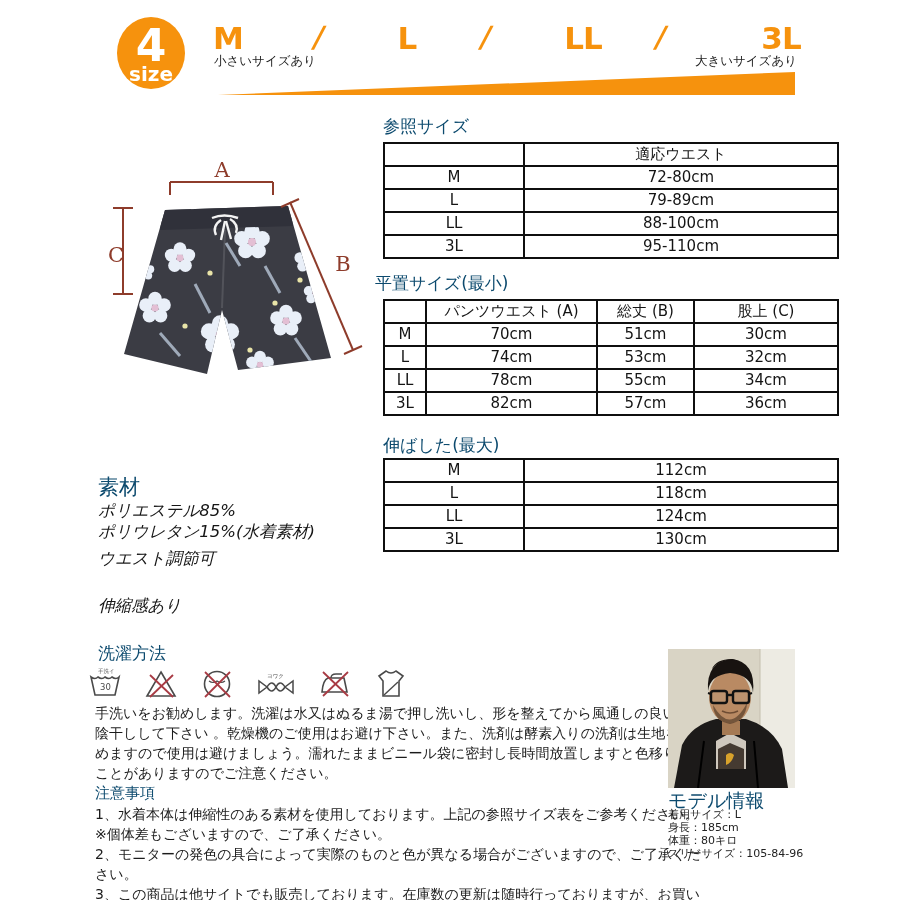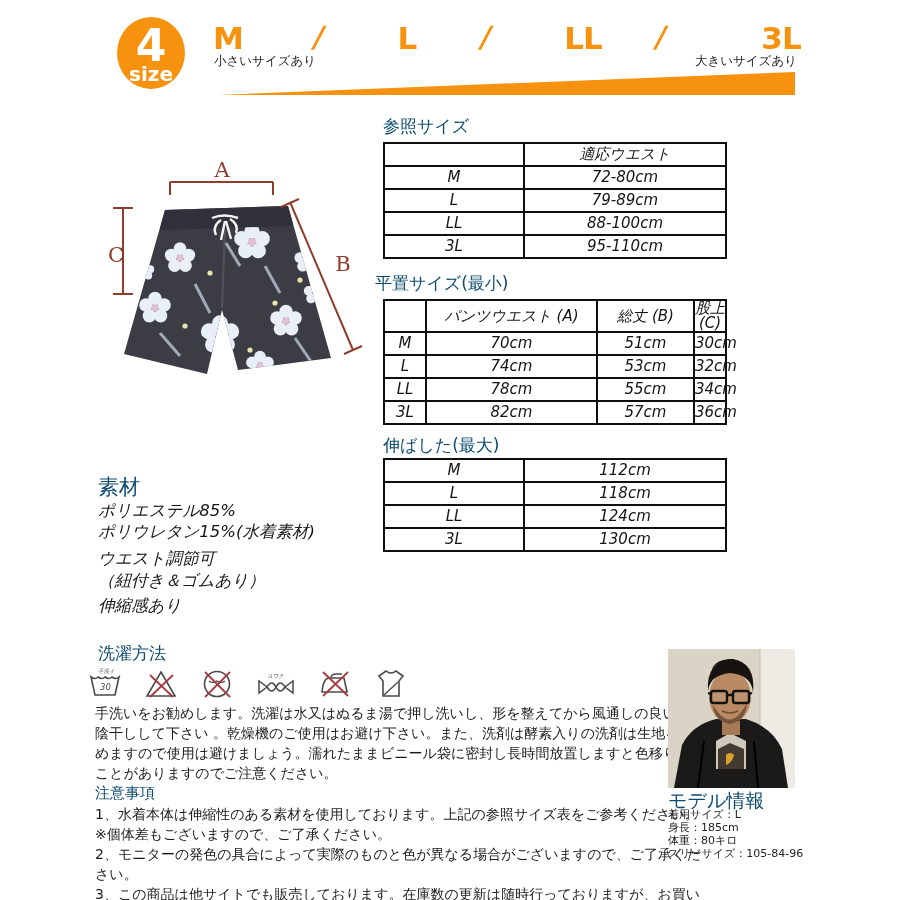--- a/index.html
+++ b/index.html
@@ -16,29 +16,29 @@
                  font-size:31px; font-weight:bold; letter-spacing:-1px; }
   .size-slash { position:absolute; top:20px; transform:translateX(-50%) skewX(-12deg); color:#f6920d;
                 font-size:29px; font-weight:bold; }
   .size-note { position:absolute; top:53px; font-size:12.5px; color:#222; }
   #hdr-wedge { position:absolute; left:0; top:0; }
 
   
   .sec-title { position:absolute; font-size:17px; color:#0c4a6e; white-space:nowrap; }
 
   
-  table.szt { position:absolute; width:344px; border-collapse:collapse; table-layout:fixed; background:#fff;font-style:italic; }
+  table.szt { position:absolute; width:456px; border-collapse:collapse; table-layout:fixed; background:#fff; }
   table.szt td { border:2px solid #0f0f0f; height:23px; text-align:center; vertical-align:middle;
                  font-size:15px; color:#141414; padding:0; line-height:1; }
 
   
   .mat-line { position:absolute; font-size:16.5px; color:#161616; white-space:nowrap;font-style:italic; }
 
   
-  .wash-icons { position:absolute; left:88px; top:666px; display:flex; gap:22px;font-style:italic; }
+  .wash-icons { position:absolute; left:88px; top:666px; display:flex; gap:22px; }
   .wash-icons svg { display:block; }
   .body-text { position:absolute; font-size:14px; line-height:20px; color:#1b1b1b; }
   .notes-item { display:block; }
 
   
   .model-line { font-size:11px; line-height:13px; color:#222; white-space:nowrap; }
   .diagram-label { font-family:"DejaVu Serif","Liberation Serif",serif; }
 </style>
 </head>
 <body>
@@ -231,21 +231,20 @@
           <td>3L</td>
           <td>130cm</td>
         </tr>
   </tbody>
     </table>
 
   <div class="sec-title" style="left:98px;top:473px;font-size:21px">素材</div>
   <div class="mat-line" style="left:98px;top:500px">ポリエステル85%</div>
   <div class="mat-line" style="left:98px;top:521px">ポリウレタン15%(水着素材)</div>
   <div class="mat-line" style="left:98px;top:548px">ウエスト調節可</div>
-  <div class="mat-line" style="left:98px;top:570px">（紐付き＆ゴムあり）</div>
   <div class="mat-line" style="left:98px;top:595px">伸縮感あり</div>
 
   <div class="sec-title" style="left:98px;top:642px">洗濯方法</div>
   <div class="wash-icons">
     <svg width="34" height="34" viewBox="0 0 34 34">
       <text x="10" y="7" font-size="5.5" fill="#4a4a4a">手洗イ</text>
       <path d="M3,11 q4,3 7,0 q4,3 7,0 q4,3 7,0 q4,3 7,0 L27,29 L7,29 Z" fill="none" stroke="#4a4a4a" stroke-width="1.6"></path>
       <text x="12" y="24" font-size="8.5" fill="#4a4a4a">30</text>
     </svg>
     <svg width="34" height="34" viewBox="0 0 34 34">

